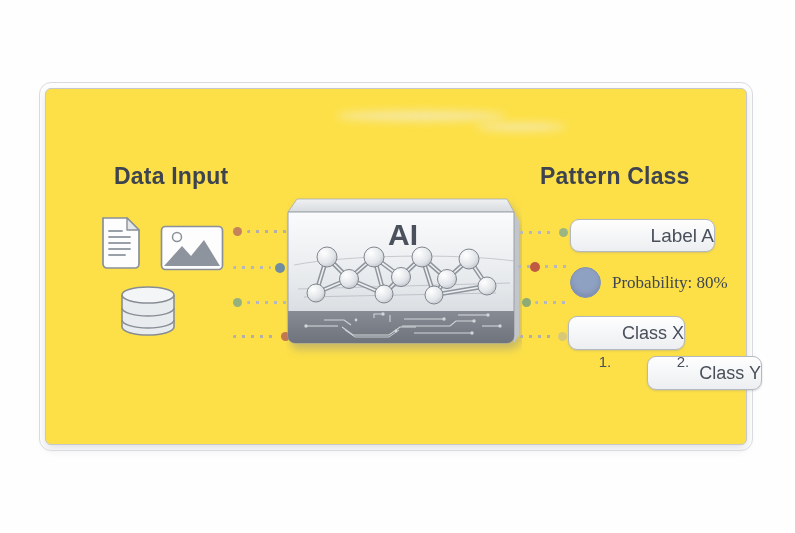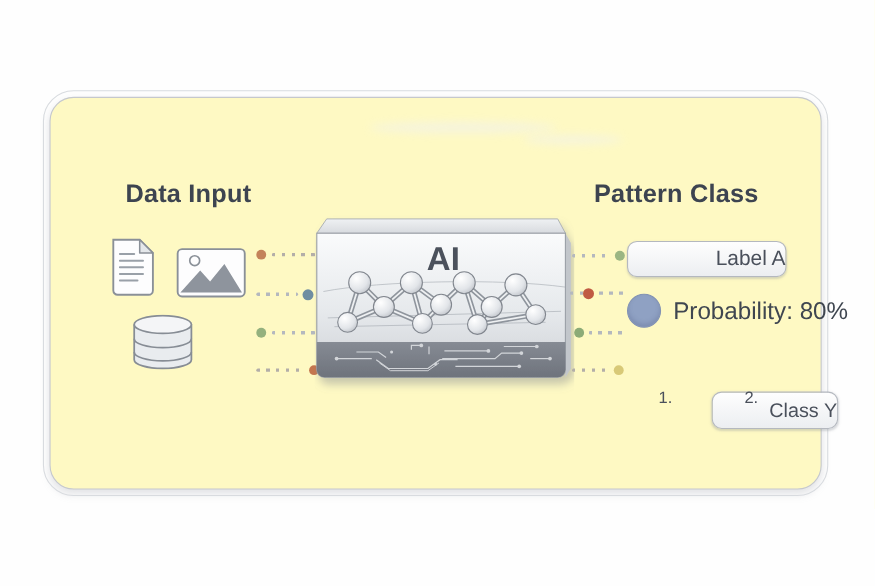--- a/index.html
+++ b/index.html
@@ -1,19 +1,19 @@
 <!DOCTYPE html>
 <html><head>
 <meta charset="utf-8">
 <style>
   html,body{margin:0;padding:0;background:#ffffff;}
   .stage{position:relative;width:795px;height:533px;background:#fefefe;overflow:hidden;
          font-family:"Liberation Sans", sans-serif;color:#3d4450;}
-  .card{position:absolute;left:45px;top:88px;width:700px;height:355px;background:#fef9c3;
-        border:1.5px solid #c5c8cd;border-radius:22px;
+  .card{position:absolute;left:45px;top:88px;width:700px;height:355px;background:#fde047;
+        border:1.5px solid #c5c8cd;border-radius:6px;
         outline:1px solid #d8dbdf;outline-offset:5px;
         box-shadow:0 4px 8px rgba(150,156,166,.28);}
   .smudge{position:absolute;background:#eff0f2;border-radius:50%;filter:blur(4px);opacity:.55;}
   .section-title{position:absolute;font-size:23px;font-weight:600;color:#3d4450;letter-spacing:.2px;white-space:nowrap;}
   .title-input{left:68px;top:74px;}
   .title-output{left:494px;top:74px;}
   .icon{position:absolute;}
   .doc-icon{left:50px;top:127px;}
   .img-icon{left:114px;top:136px;}
   .db-icon{left:73px;top:197px;}
@@ -27,21 +27,21 @@
   
   .pill{position:absolute;display:flex;align-items:center;justify-content:flex-end;
         background:linear-gradient(#fefefe,#eceef1);border:1.5px solid #b4b8bf;border-radius:9px;
         font-size:18px;color:#4a505b;box-shadow:0 1px 2px rgba(140,146,156,.35);cursor:default;padding-left:41px;}
   .label-a{left:524px;top:130px;width:102px;height:31px;font-size:19px;}
   .class-x{left:522px;top:227px;width:74px;height:32px;}
   .class-y{left:601px;top:227px;width:72px;height:32px;margin-top:40px;}
   .prob-row{position:absolute;left:524px;top:178px;display:flex;align-items:center;}
   .prob-circle{width:29px;height:29px;border-radius:50%;background:#8fa1c3;
                border:1px solid #8292b3;box-shadow:inset 0 -3px 4px rgba(85,100,140,.30);}
-  .prob-text{margin-left:11px;font-size:22px;color:#3f4650;white-space:nowrap;}
+  .prob-text{margin-left:11px;font-size:17px;color:#3f4650;white-space:nowrap;font-family:Liberation Serif, serif;}
   .class-num{position:absolute;top:264px;font-size:15px;color:#4a505b;text-align:center;}
   .num-1{left:522px;width:74px;}
   .num-2{left:601px;width:72px;}
 </style>
 </head>
 <body>
 
 <div class="stage">
   <div class="card">
 
@@ -194,20 +194,23 @@
 
     <div class="pill label-a">
       <span>Label A</span>
     </div>
 
     <div class="prob-row">
       <span class="prob-circle" style="background-color: rgb(143, 161, 195);"></span>
       <span class="prob-text">Probability: 80%</span>
     </div>
 
+    <div class="pill class-x">
+      <span>Class X</span>
+    </div>
     <div class="pill class-y">
       <span>Class Y</span>
     </div>
     <div class="class-num num-1">1.</div>
     <div class="class-num num-2">2.</div>
 
   </div>
 </div>
 
 </body></html>

